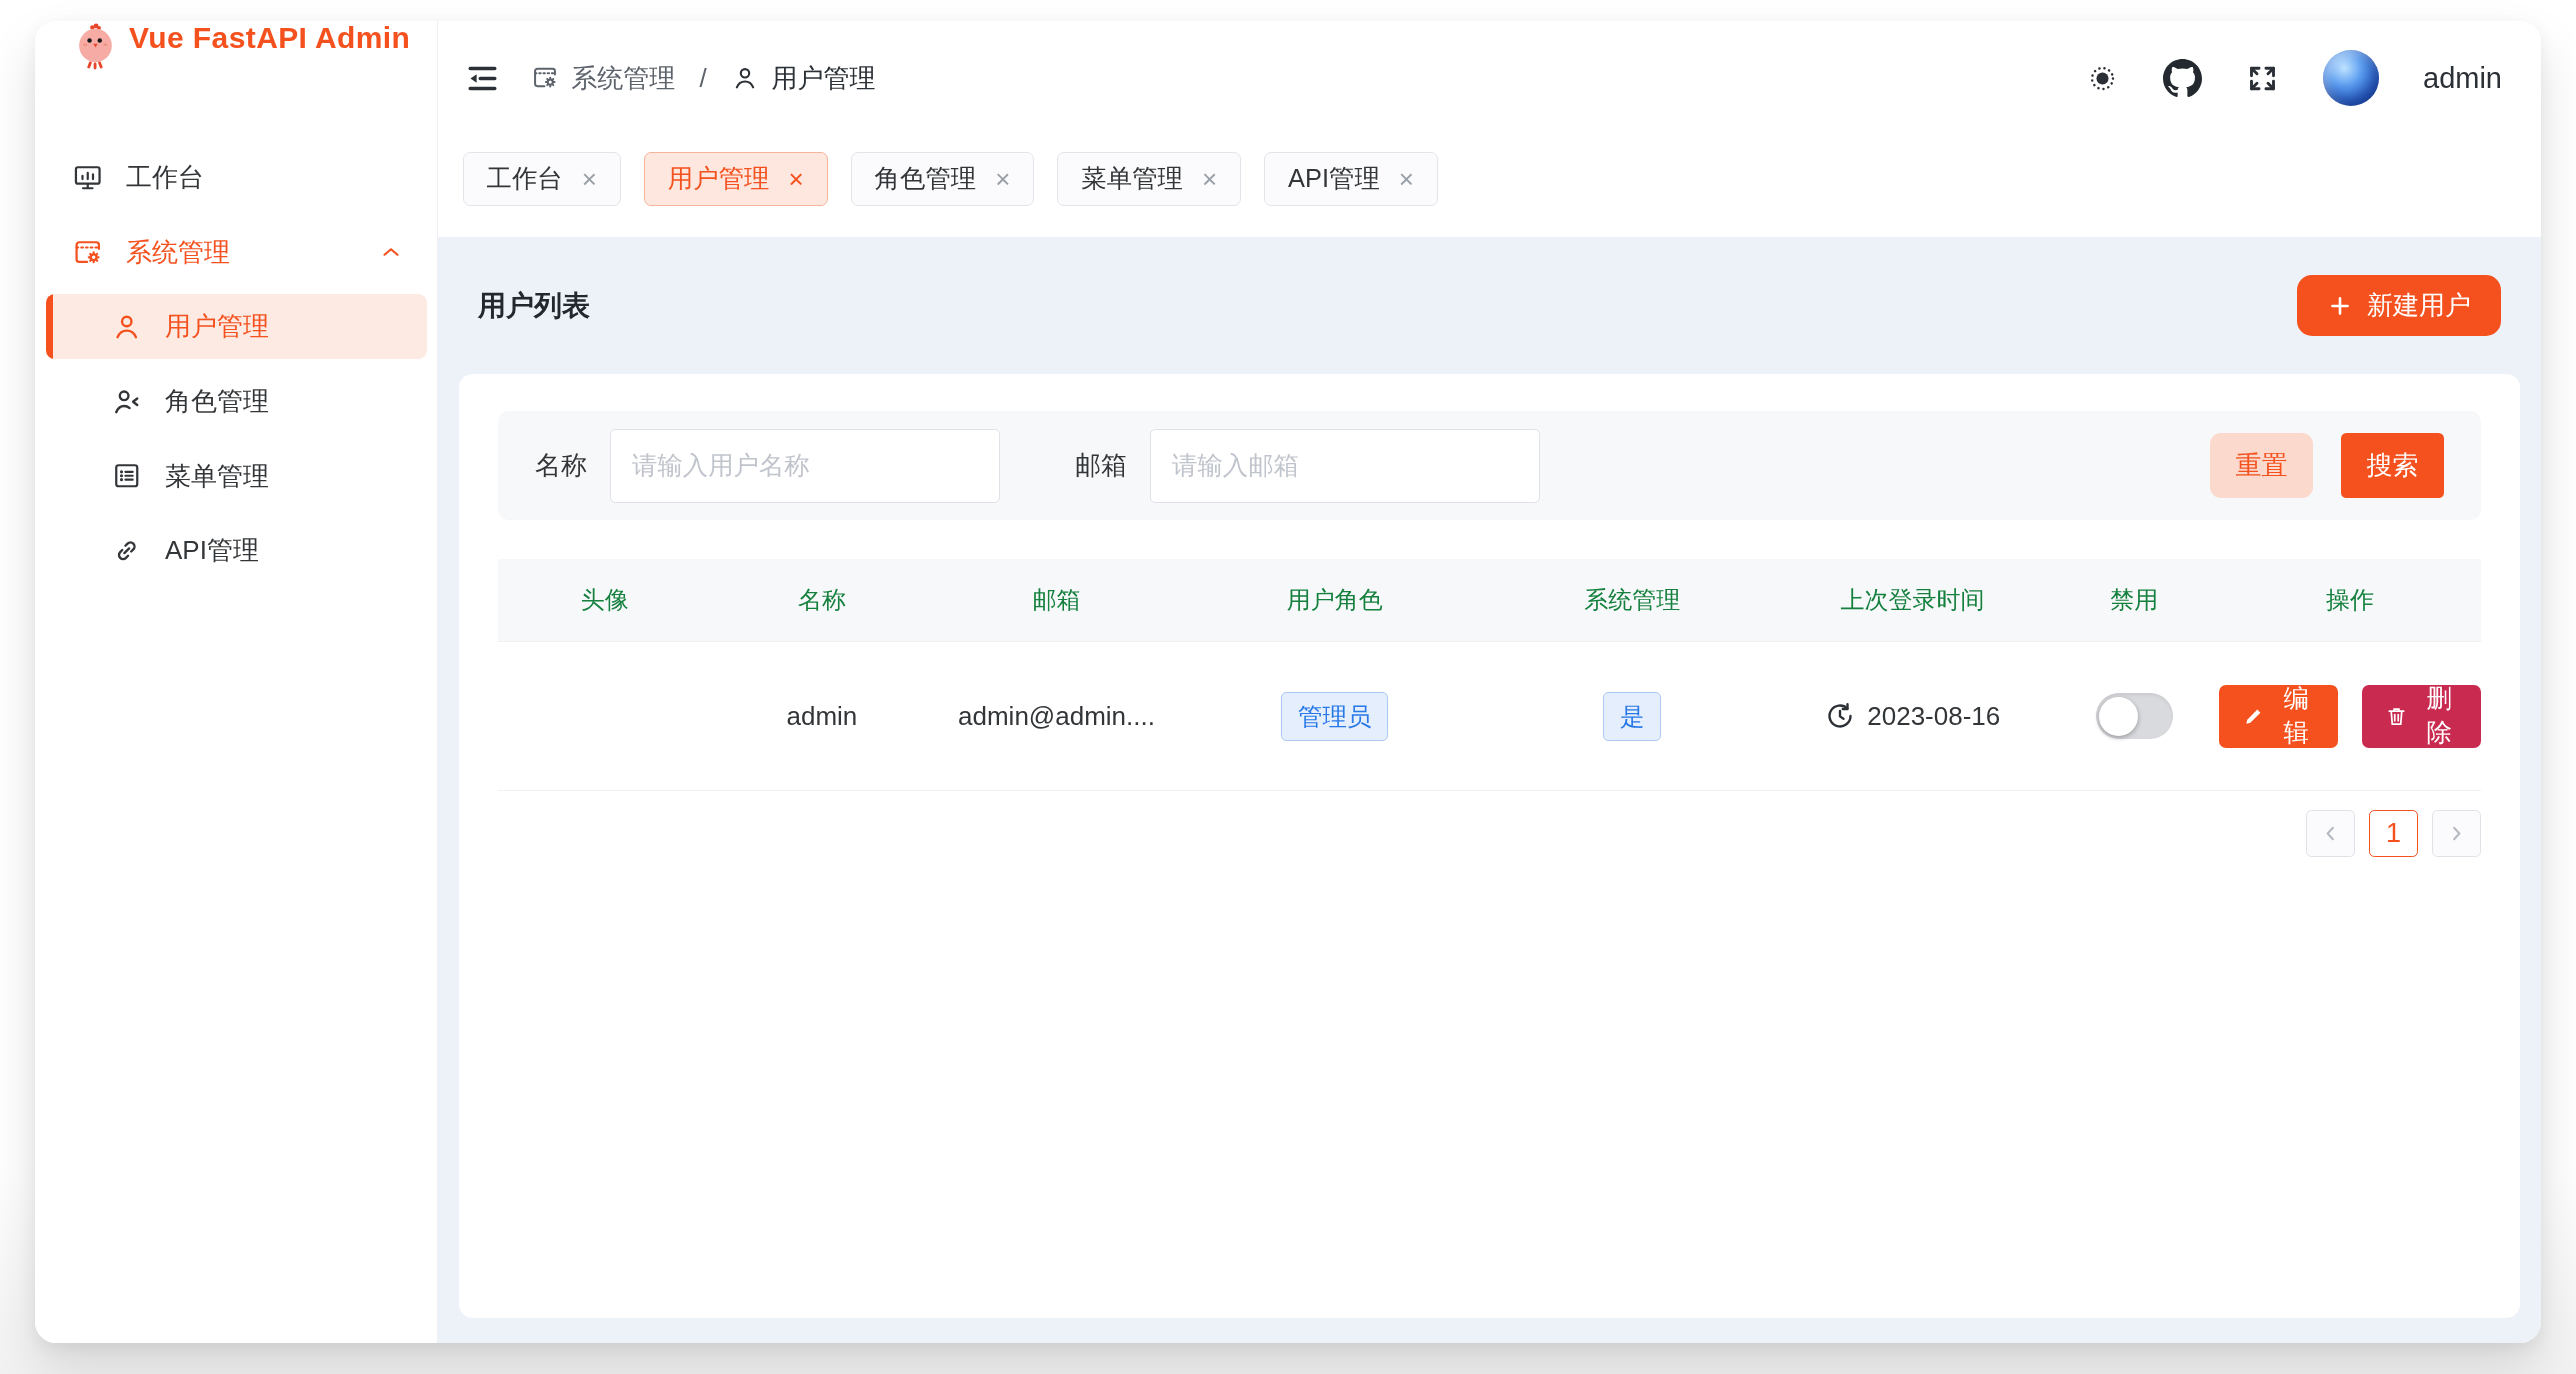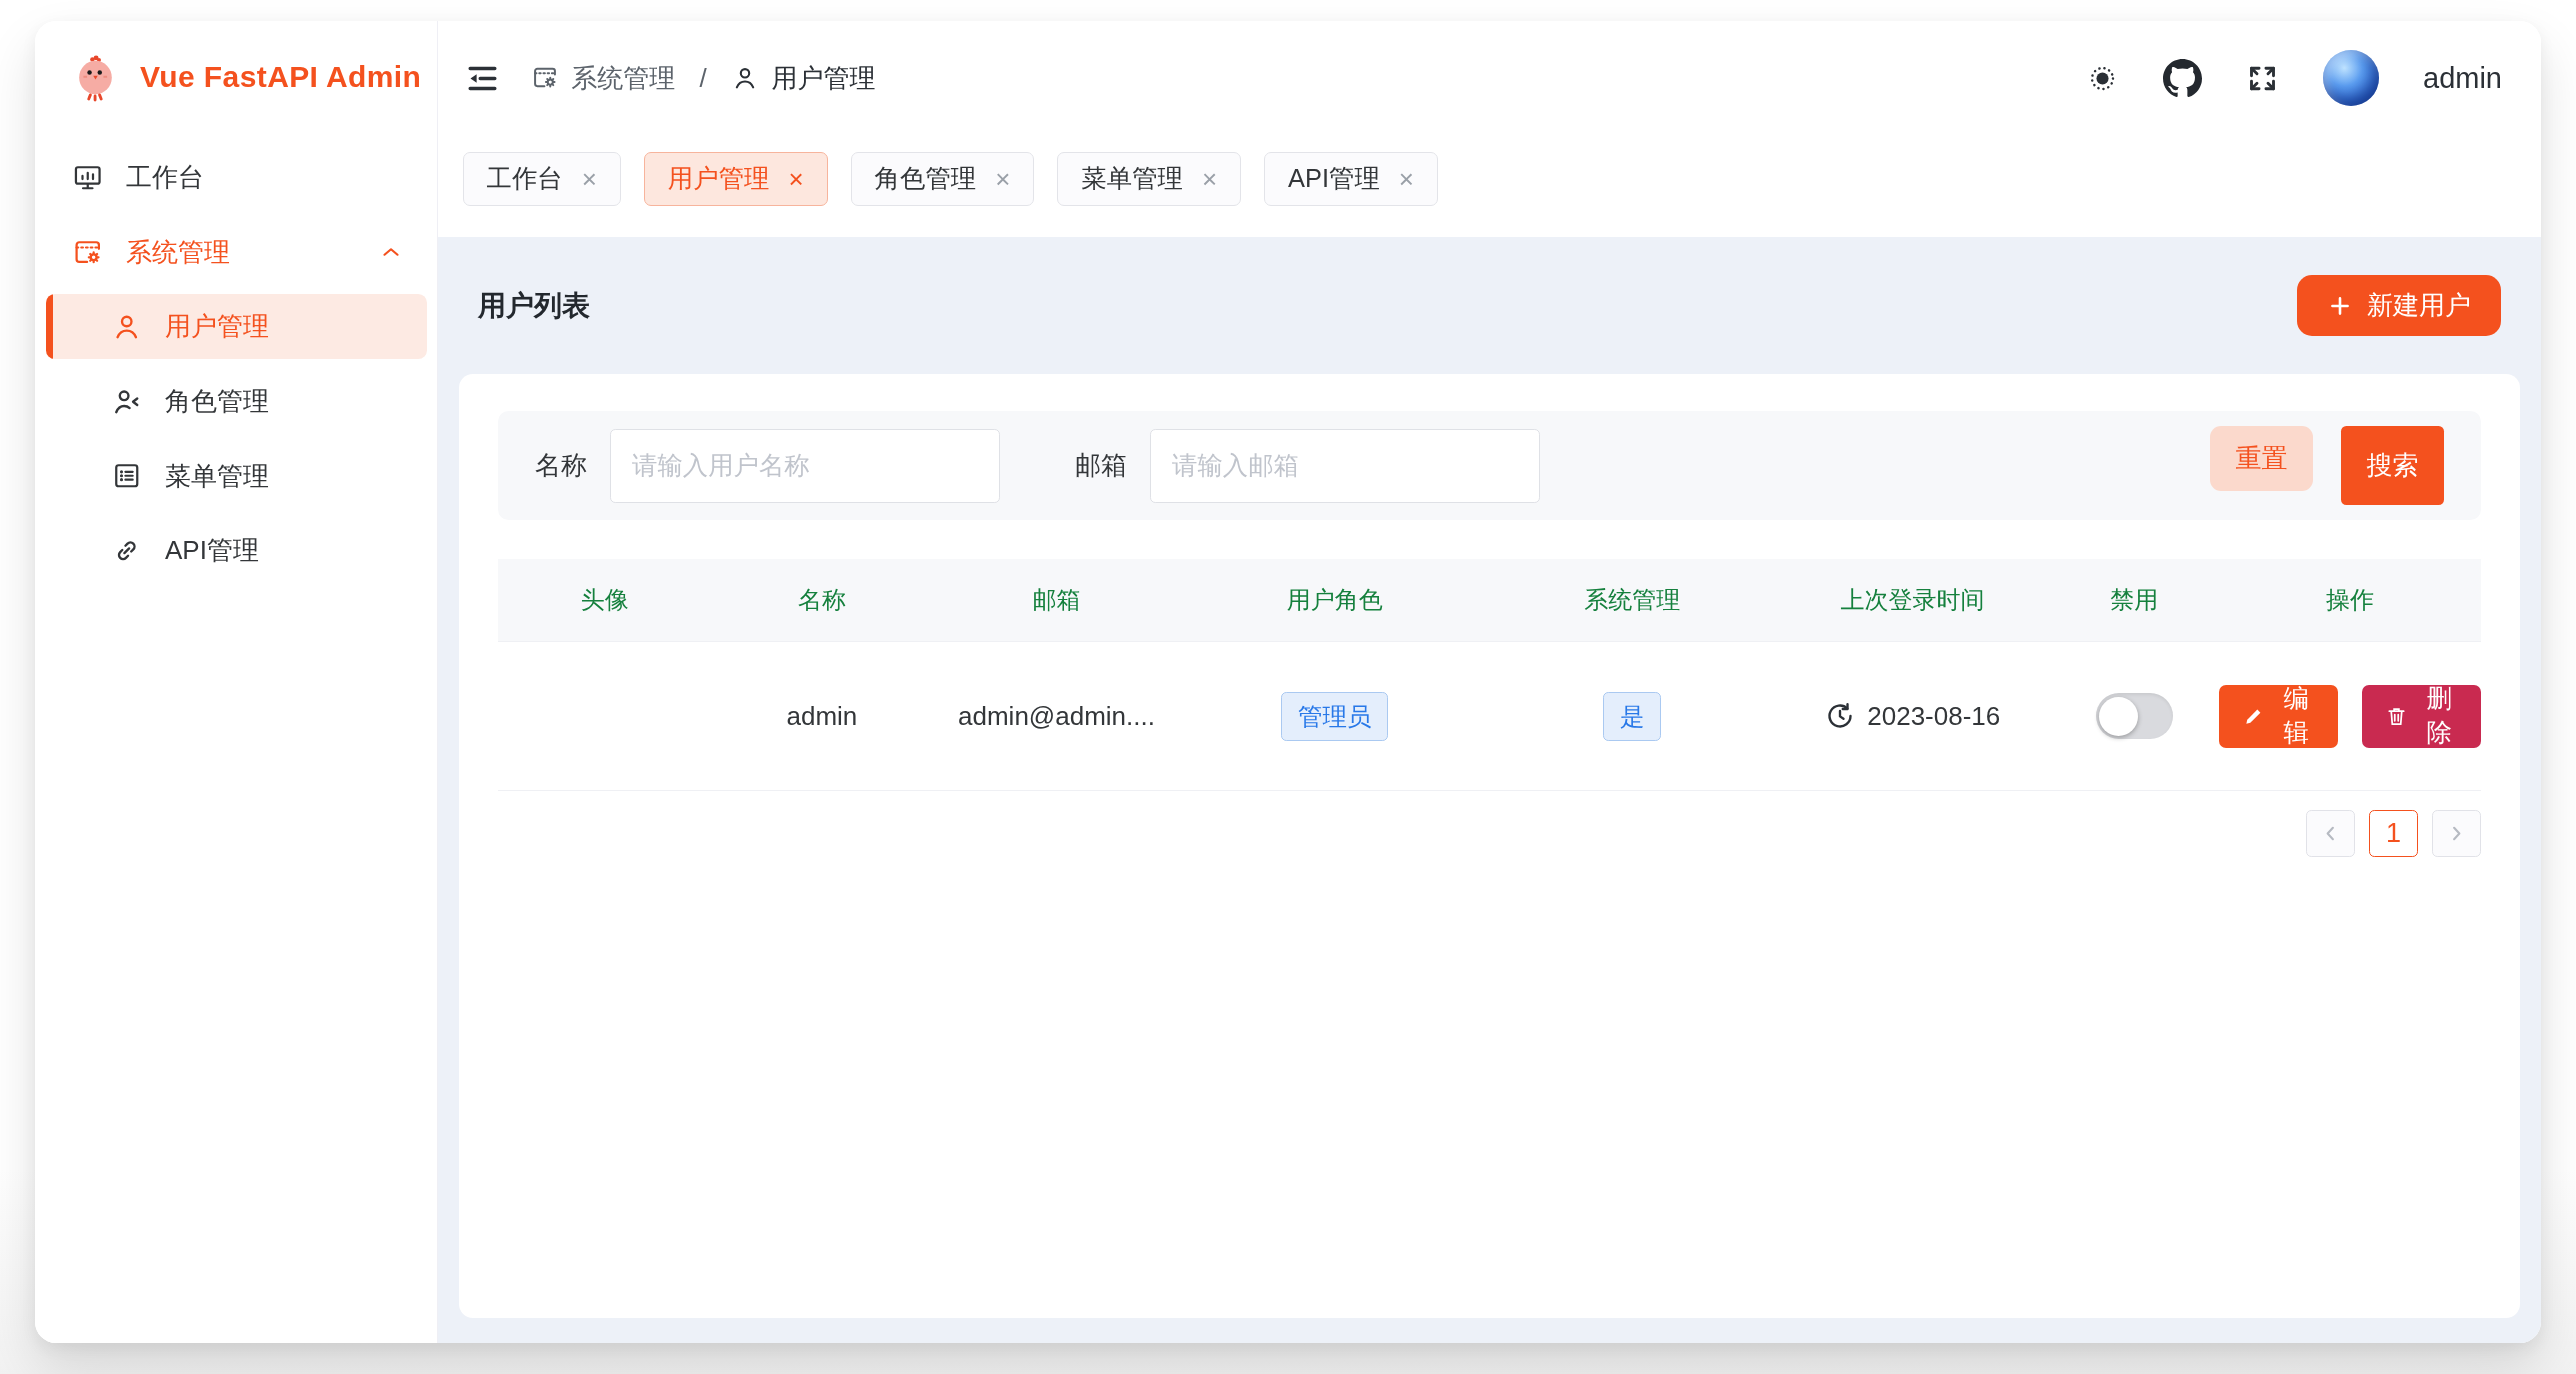--- a/index.html
+++ b/index.html
@@ -13,21 +13,21 @@
 
   
   .window {
     position:absolute; left:35px; top:21px; width:2506px; height:1322px;
     background:#fff; border-radius:21px; overflow:hidden; display:flex;
     box-shadow:0 26px 53px rgba(0,0,0,.12), 0 5.3px 15.8px rgba(0,0,0,.06);
   }
 
   
   .sidebar { width:403px; flex:0 0 403px; border-right:0.9px solid #efeff5; background:#fff; }
-  .logo-row { height:112px; display:flex; align-items:center; padding-left:37px; gap:19px; }
+  .logo-row { height:112px; display:flex; align-items:flex-start; padding-left:37px; gap:8px; }
   .logo-title { font-size:30px; font-weight:bold; color:#f4511e; letter-spacing:0.4px; }
   .menu { padding:12.3px 10.5px 0 10.5px; }
   .menu-item {
     height:65px; margin-bottom:9.6px; border-radius:8.8px; display:flex; align-items:center;
     padding:0 23px 0 26px; gap:23px; font-size:26px; color:#333639; cursor:pointer;
     position:relative; overflow:hidden;
   }
   .menu-item .mi-icon { width:31.5px; height:31.5px; flex:0 0 31.5px; }
   .menu-item.sub { padding-left:65px; }
   .menu-item.parent-active { color:#f4511e; }
@@ -87,21 +87,21 @@
     font-family:"Liberation Sans","DejaVu Sans",sans-serif;
   }
   .f-input::placeholder { color:#c0c4cc; }
   .gap-group { margin-left:75px; }
   .filter-actions { margin-left:auto; display:flex; gap:28px; }
   .btn-reset {
     width:103px; height:65px; background:#fbd9cc; color:#f4511e; border:none; border-radius:11px;
     font-size:26px; cursor:pointer;
   }
   .btn-search {
-    width:103px; height:79px; background:#f4511e; color:#fff; border:none; border-radius:5.3px;
+    width:103px; height:65px; background:#f4511e; color:#fff; border:none; border-radius:5.3px;
     font-size:26px; cursor:pointer;
   }
 
   
   .table { margin-top:39px; }
   .t-row { display:flex; align-items:center; }
   .t-head { background:#f7f8fa; height:83px; font-weight:normal; font-size:24px; color:#15803d; }
   .t-body { height:149px; border-bottom:0.9px solid #eff0f4; font-size:26px; color:#333639; background:#fff; }
   .t-head { border-bottom:0.9px solid #eff0f4; }
   .cell { display:flex; align-items:center; justify-content:center; }

